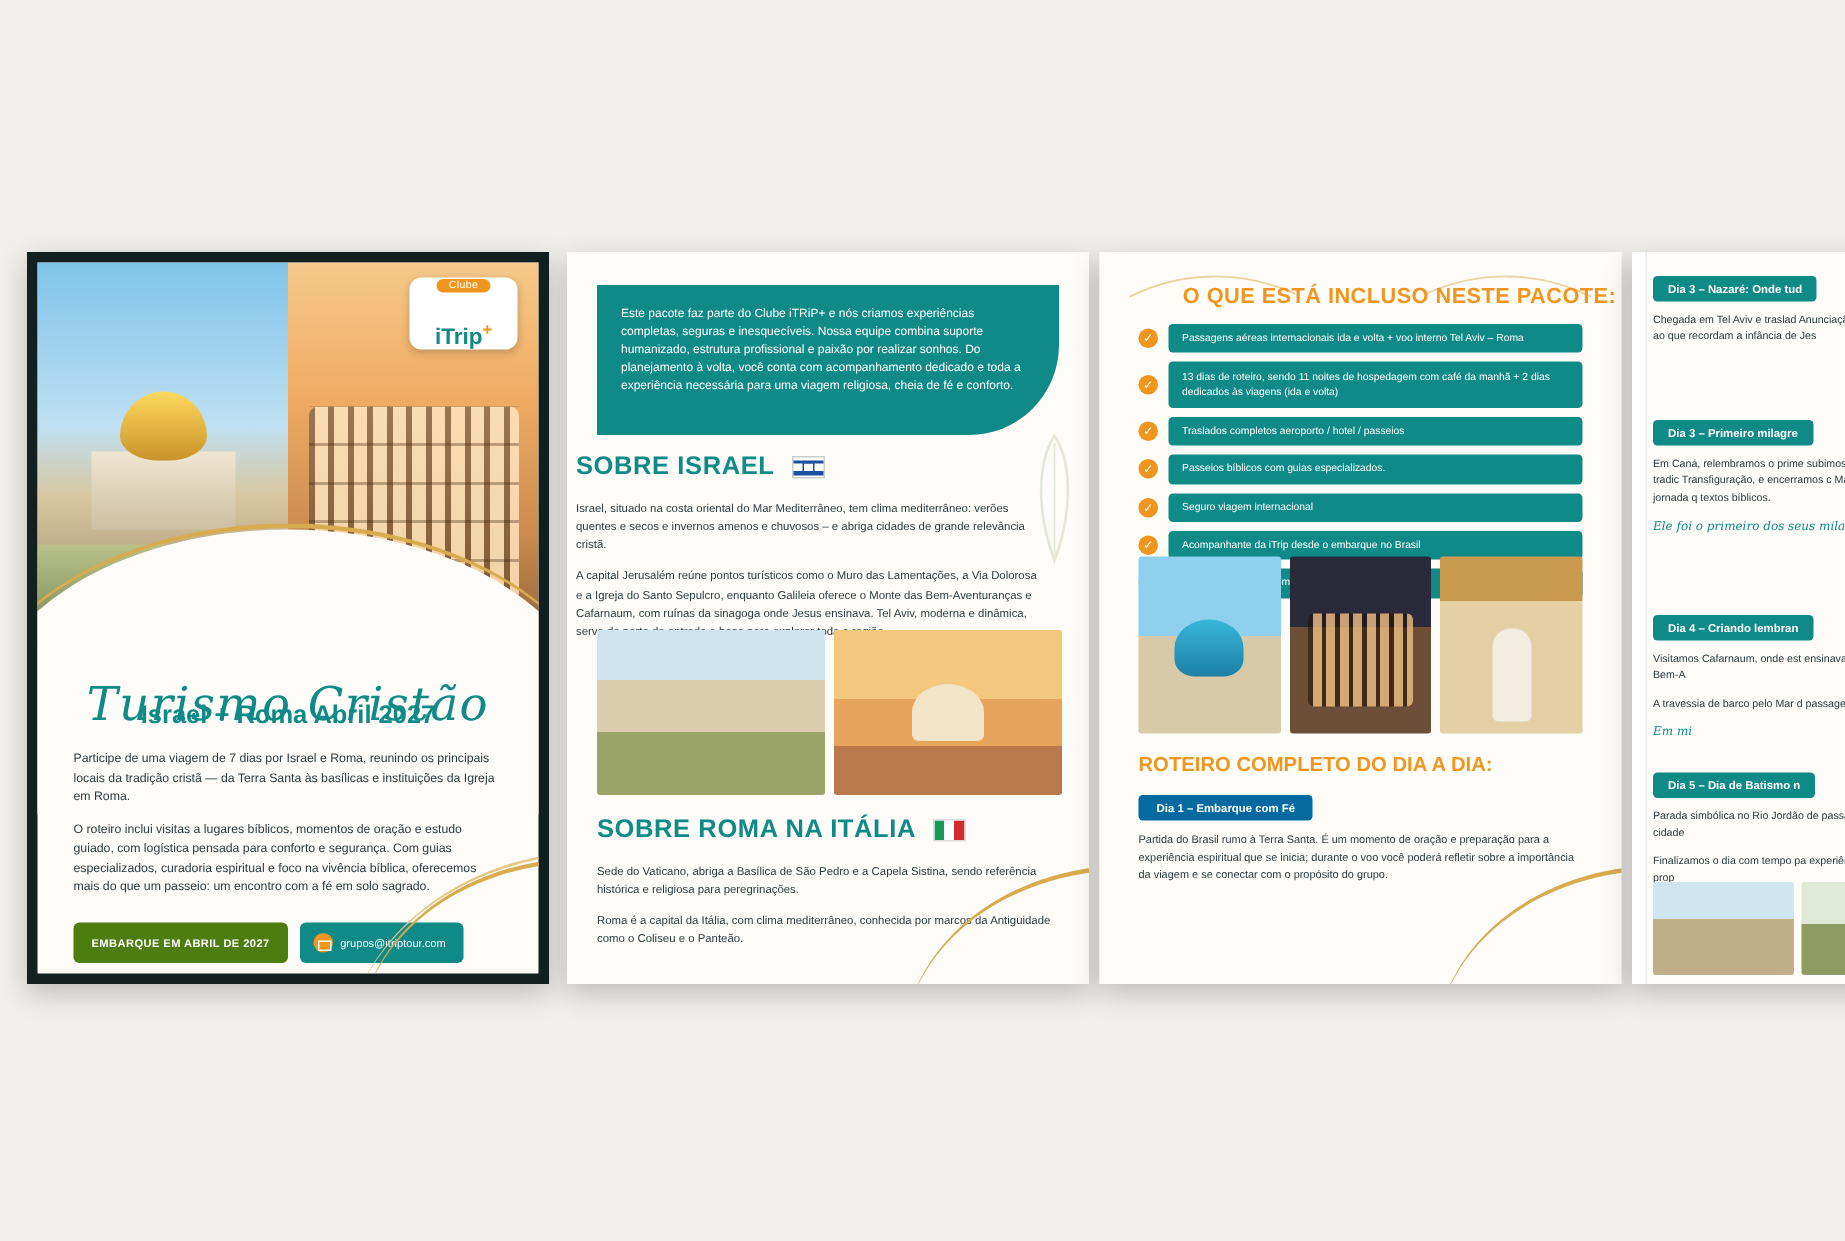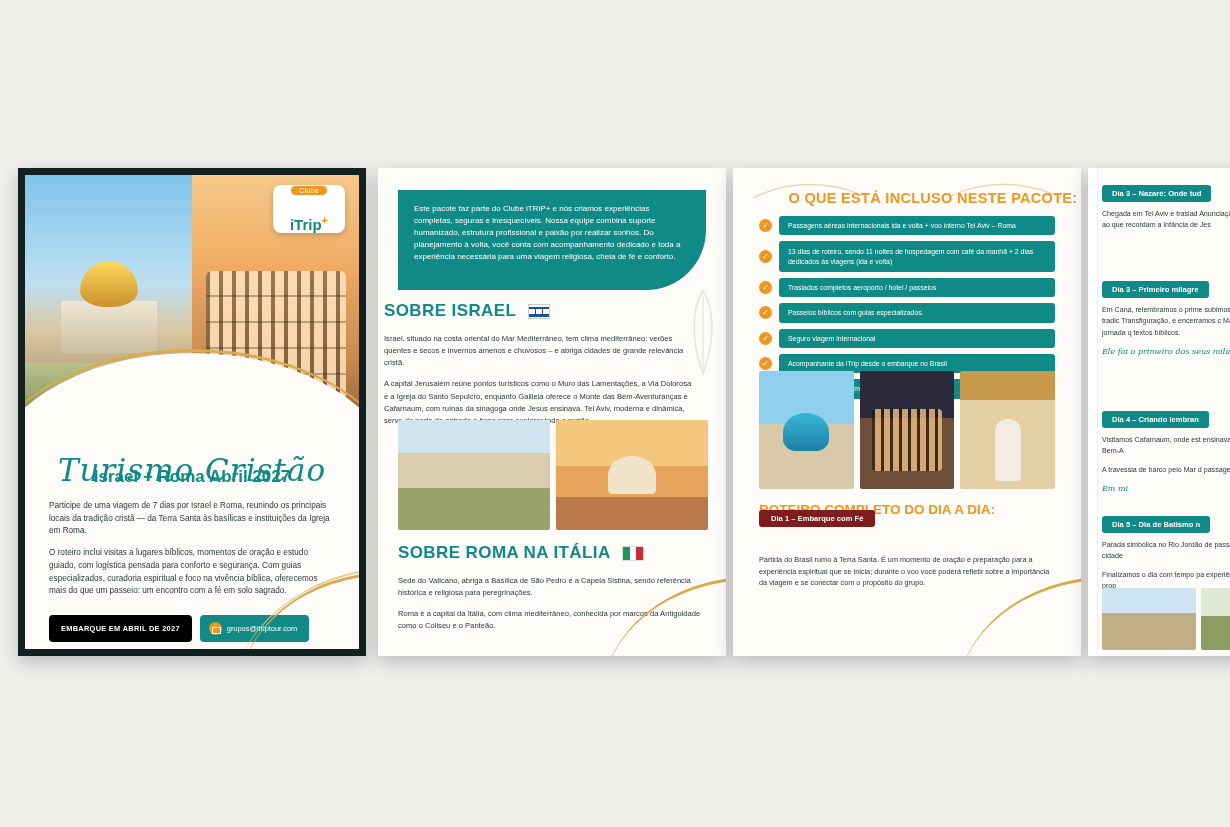--- a/index.html
+++ b/index.html
@@ -81,21 +81,21 @@
     font-size:31px;color:#0f8a86;letter-spacing:1px;margin-top:25px;
   }
   .p1-sub{
     position:absolute;left:0;top:292px;width:334px;text-align:center;
     font-size:17px;font-weight:bold;color:#0f8a86;
   }
   .p1-body{position:absolute;left:24px;top:325px;width:288px;color:#2a3a3f;font-size:8.2px;line-height:1.55;}
   .p1-body p{margin:0 0 9px 0;}
   .p1-cta{position:absolute;left:24px;top:440px;display:flex;gap:8px;}
   .btn-green{
-    background:#000000;color:#fff;font-size:7.4px;font-weight:bold;
+    background:#4d7c0f;color:#fff;font-size:7.4px;font-weight:bold;
     padding:7px 12px;border-radius:4px;letter-spacing:.3px;border:none;
   }
   .btn-mail{
     background:#0f8a86;color:#fff;font-size:7.4px;
     padding:7px 12px 7px 9px;border-radius:4px;display:flex;align-items:center;gap:5px;border:none;
   }
   .mail-dot{width:13px;height:13px;border-radius:50%;background:#f0961e;display:inline-block;position:relative;}
   .mail-dot:before{content:"";position:absolute;left:3px;top:4.5px;width:7px;height:5px;border:1px solid #fff;}
   .p1-corner{
     position:absolute;right:-30px;bottom:-46px;width:150px;height:120px;
@@ -144,21 +144,21 @@
   .ph3{flex:1;border-radius:2px;}
   .ph3-dome{background:linear-gradient(#8fd0ee 0 45%, #d8c9a8 45% 100%);position:relative;overflow:hidden;}
   .ph3-dome:after{content:"";position:absolute;left:50%;top:42px;transform:translateX(-50%);width:46px;height:38px;border-radius:50% 50% 30% 30%;background:linear-gradient(#38b7d9,#1d7fa6);}
   .ph3-colo{background:linear-gradient(#2a2a3a 0 40%, #6d4e37 40% 100%);position:relative;overflow:hidden;}
   .ph3-colo:after{content:"";position:absolute;left:50%;bottom:18px;transform:translateX(-50%);width:70px;height:62px;
     background:repeating-linear-gradient(90deg, rgba(30,20,10,.6) 0 3px, rgba(240,190,130,.8) 3px 9px);border-radius:4px;}
   .ph3-stat{background:linear-gradient(#c99a4e 0 25%, #e5cfa4 25% 100%);position:relative;overflow:hidden;}
   .ph3-stat:after{content:"";position:absolute;left:50%;bottom:8px;transform:translateX(-50%);width:26px;height:62px;border-radius:12px 12px 4px 4px;background:#f3ece0;}
   .p3-title2{position:absolute;left:26px;top:334px;color:#f0961e;font-size:13.5px;font-weight:bold;}
   .day-chip{
-    position:absolute;left:26px;top:342px;background:#7f1d1d;color:#fff;
+    position:absolute;left:26px;top:362px;background:#0369a1;color:#fff;
     font-size:7.6px;font-weight:bold;padding:4px 12px;border-radius:3px;text-align:center;
   }
   .p3-day-text{position:absolute;left:26px;top:386px;width:296px;font-size:7.3px;line-height:1.6;color:#2a3a3f;}
   .p3-deco{position:absolute;right:-26px;bottom:-44px;width:150px;height:120px;border-top:3px solid #d8ab4e;border-radius:100% 0 0 0;}
   .p3-swirl{position:absolute;left:16px;top:10px;width:316px;height:26px;opacity:.5;}
 
   
   .p4{position:absolute;left:0;top:0;width:210px;height:488px;background:#fdfcf9;}
   .p4-left{position:absolute;left:0;top:0;width:9px;height:488px;background:#fff;border-right:1px solid #eee;}
   .d-chip{background:#0f8a86;color:#fff;font-size:7.6px;font-weight:bold;padding:4px 10px;border-radius:3px;display:inline-block;}

